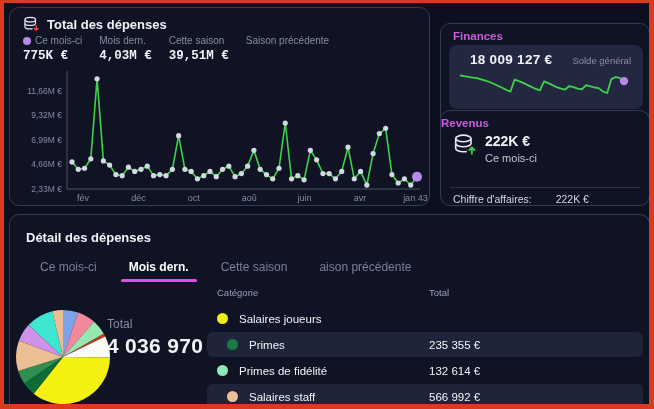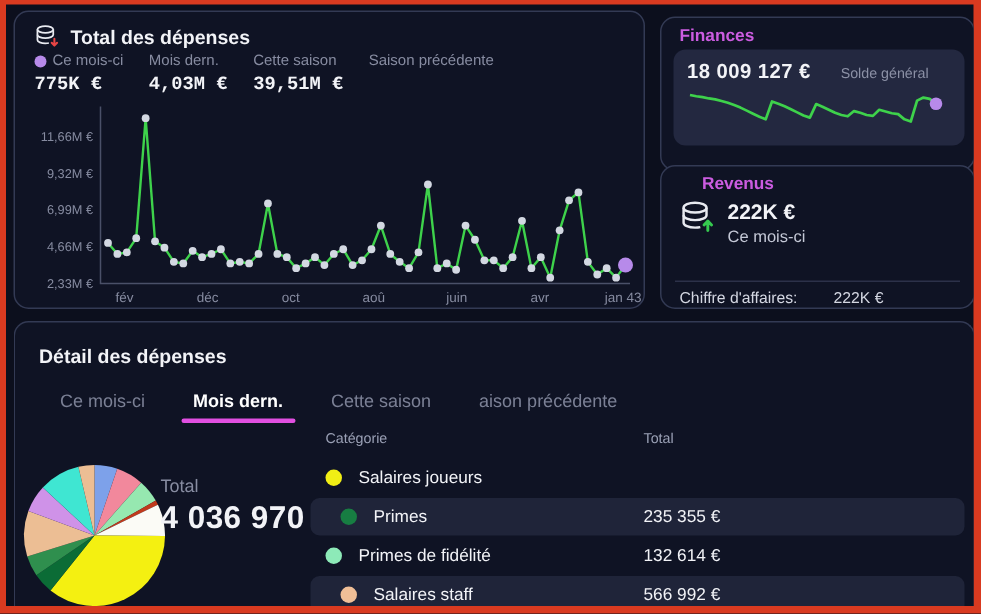--- a/index.html
+++ b/index.html
@@ -19,31 +19,31 @@
   #expenses { left:5px; top:4px; width:421px; height:199px; }
   #exp-head { position:absolute; left:13px; top:8px; display:flex; align-items:center; gap:7px; }
   #exp-head .t { font-size:13px; font-weight:bold; }
   #exp-stats { position:absolute; left:13px; top:27px; display:flex; gap:17px; }
   .stat .lr { display:flex; align-items:center; gap:4px; font-size:10px; color:#878ca1; }
   .stat .dot { width:8px; height:8px; border-radius:50%; }
   .stat .v { font-size:12.5px; font-weight:bold; margin-top:3px;font-family:Liberation Mono, monospace; }
   #exp-chart { position:absolute; left:2px; top:55px; }
 
   
-  #finances { left:436px; top:8px; width:210px; height:103px; }
+  #finances { left:436px; top:20px; width:210px; height:103px; }
   #finances .m-title { position:absolute; left:12px; top:6px; }
   #fin-panel { position:absolute; left:8px; top:21px; width:194px; height:64px; background:#232840; border-radius:8px; }
-  #fin-panel .row { display:flex; align-items:baseline; gap:20px; padding:7px 0 0 9px; }
+  #fin-panel .row { display:flex; align-items:baseline; gap:20px; padding:7px 0 0 9px;justify-content:center; }
   #fin-panel .num { font-size:13.5px; font-weight:bold; letter-spacing:.3px; }
   #fin-panel .sub { font-size:9.5px; color:#8b90a5; }
   #fin-spark { position:absolute; left:7px; top:26px; }
 
   
   #revenus { left:436px; top:107px; width:210px; height:96px; }
-  #revenus .m-title { position:absolute; left:27px; top:6px; }
+  #revenus .m-title { position:absolute; left:0; top:6px; }
   #rev-main { position:absolute; left:12px; top:22px; display:flex; gap:8px; }
   #rev-main .amt { font-size:14px; font-weight:bold; }
   #rev-main .per { font-size:11px; color:#c4c8d6; margin-top:3px; }
   #rev-div { position:absolute; left:9px; right:9px; top:76px; height:1px; background:#2c3149; }
   #rev-foot { position:absolute; left:12px; top:82px; font-size:10.5px; color:#d4d7e2; display:flex; gap:24px; }
 
   
   #detail { left:5px; top:211px; width:641px; height:200px; border-bottom:none; border-bottom-left-radius:0; border-bottom-right-radius:0; }
   #detail .title { position:absolute; left:16px; top:15px; font-size:13px; font-weight:bold;text-align:right; }
   #tabs { position:absolute; left:18px; top:40px; display:flex; gap:8px; }

